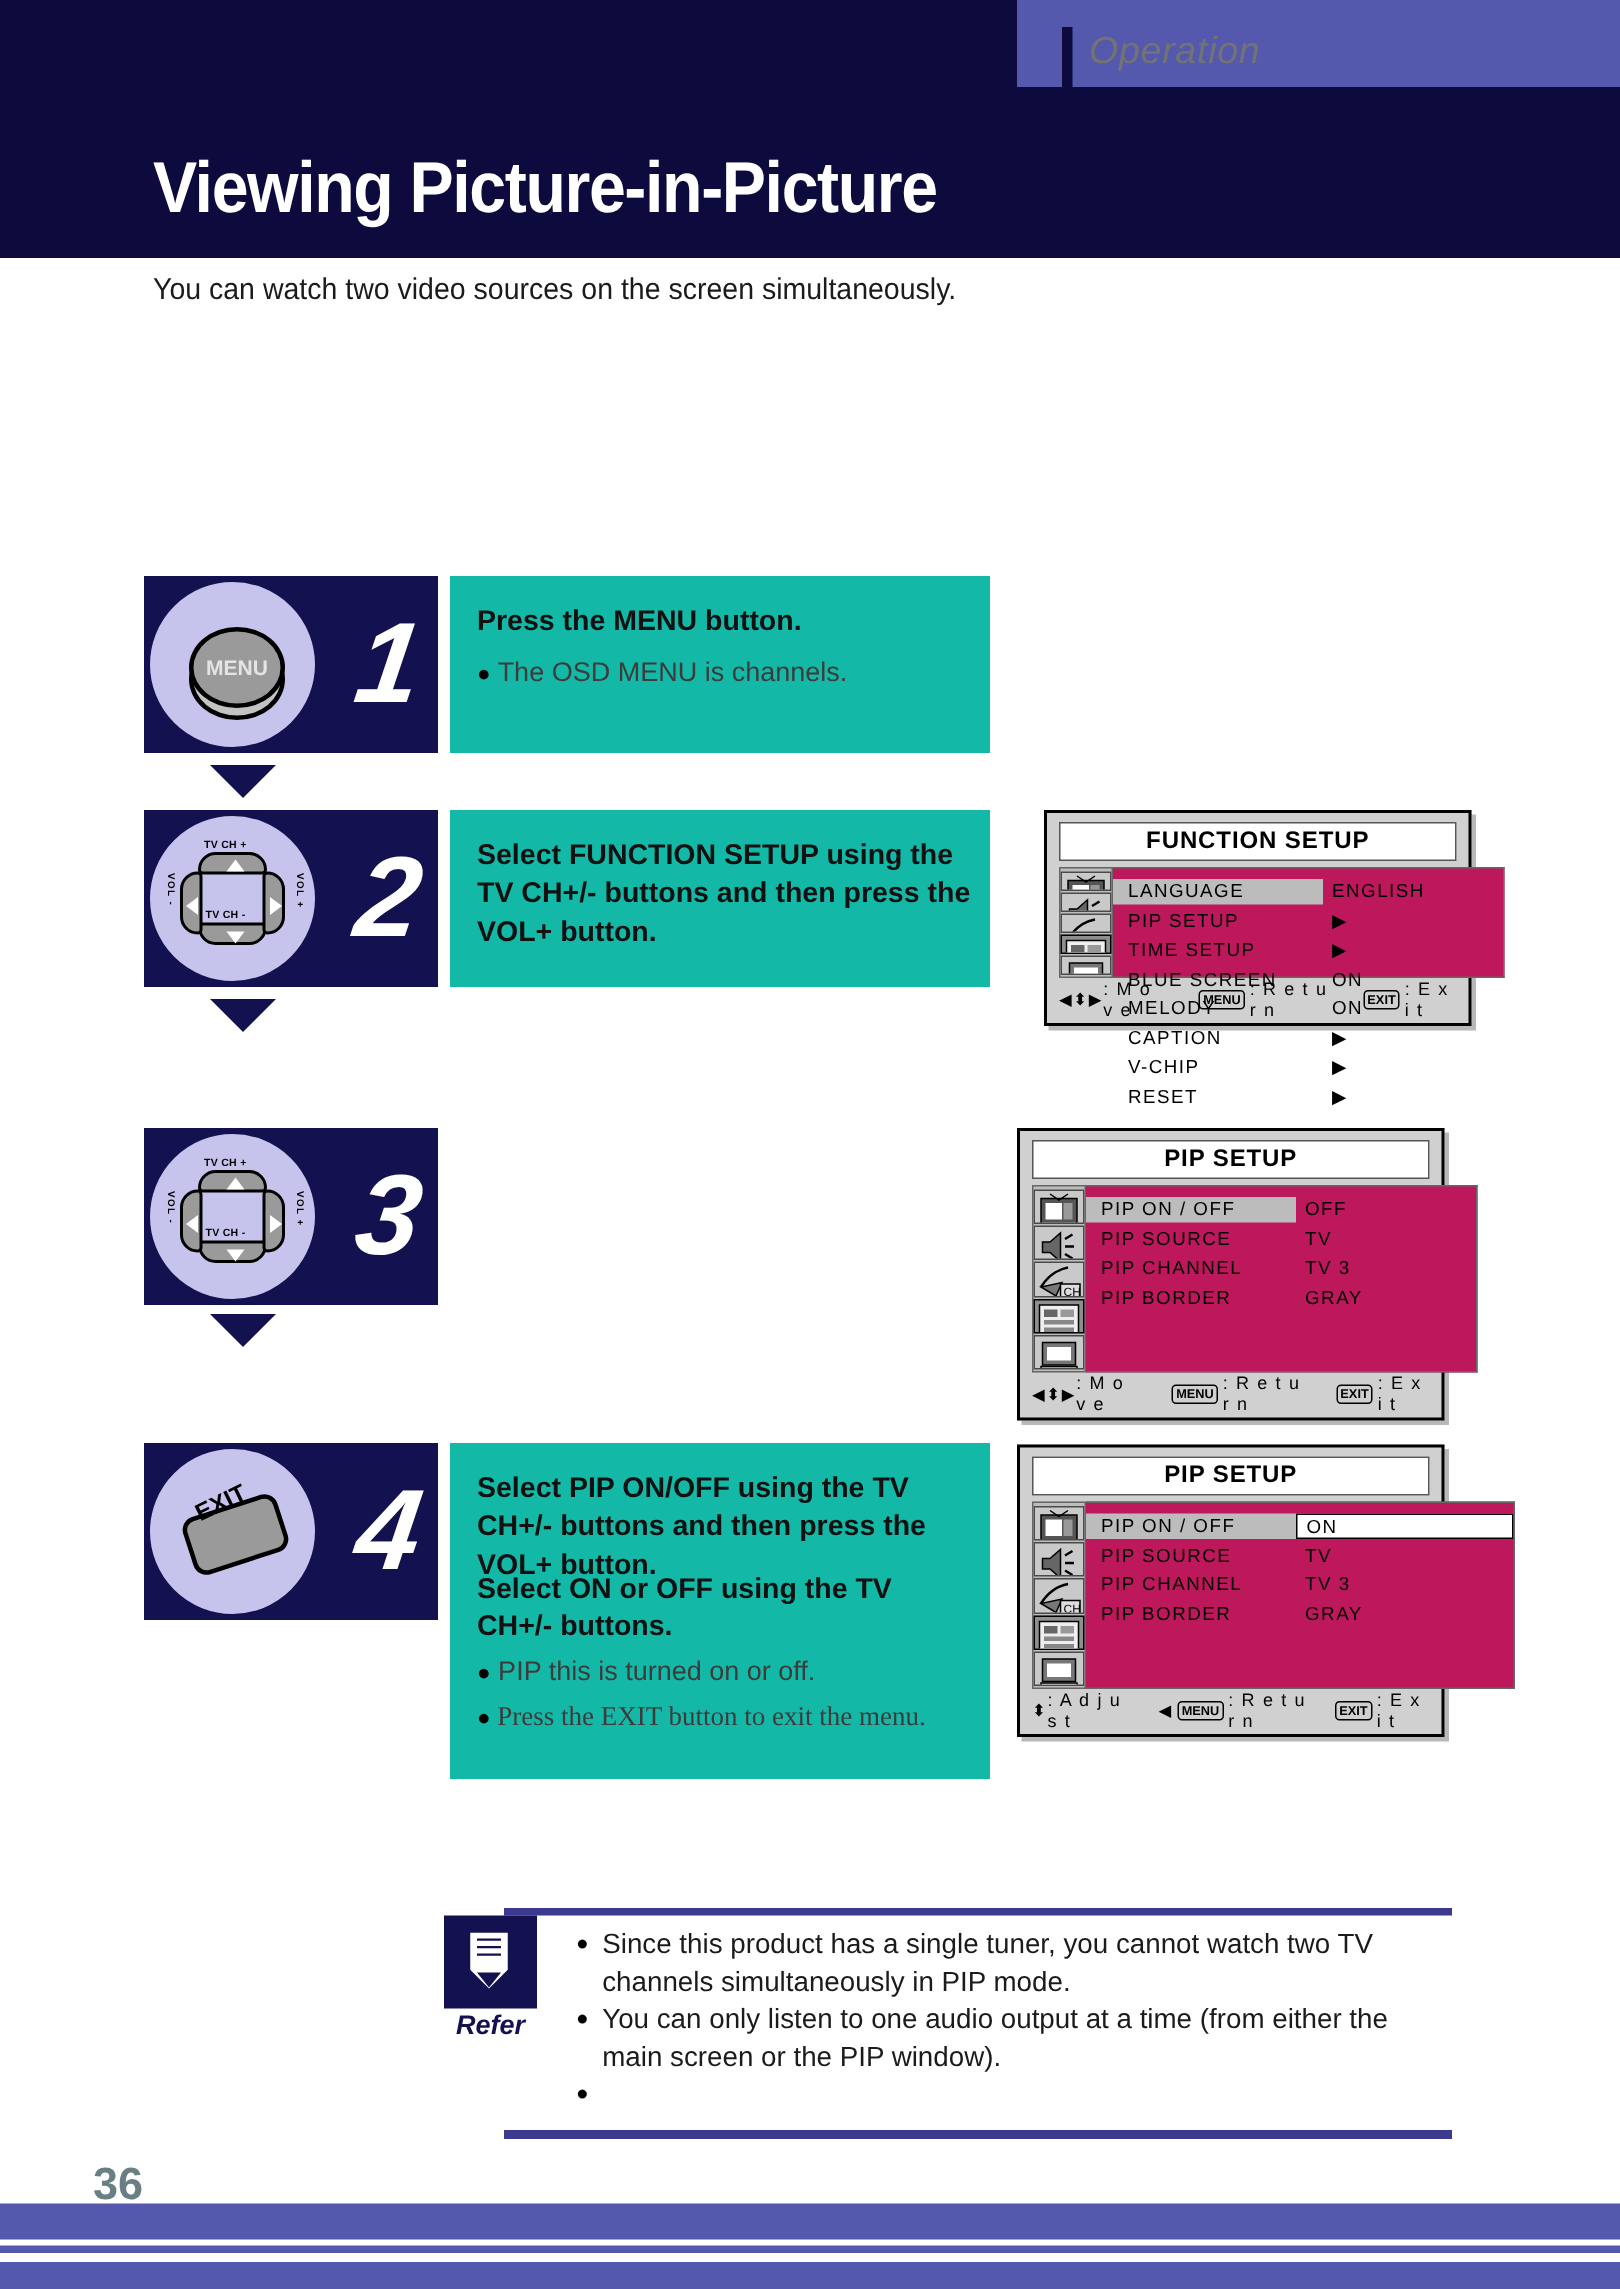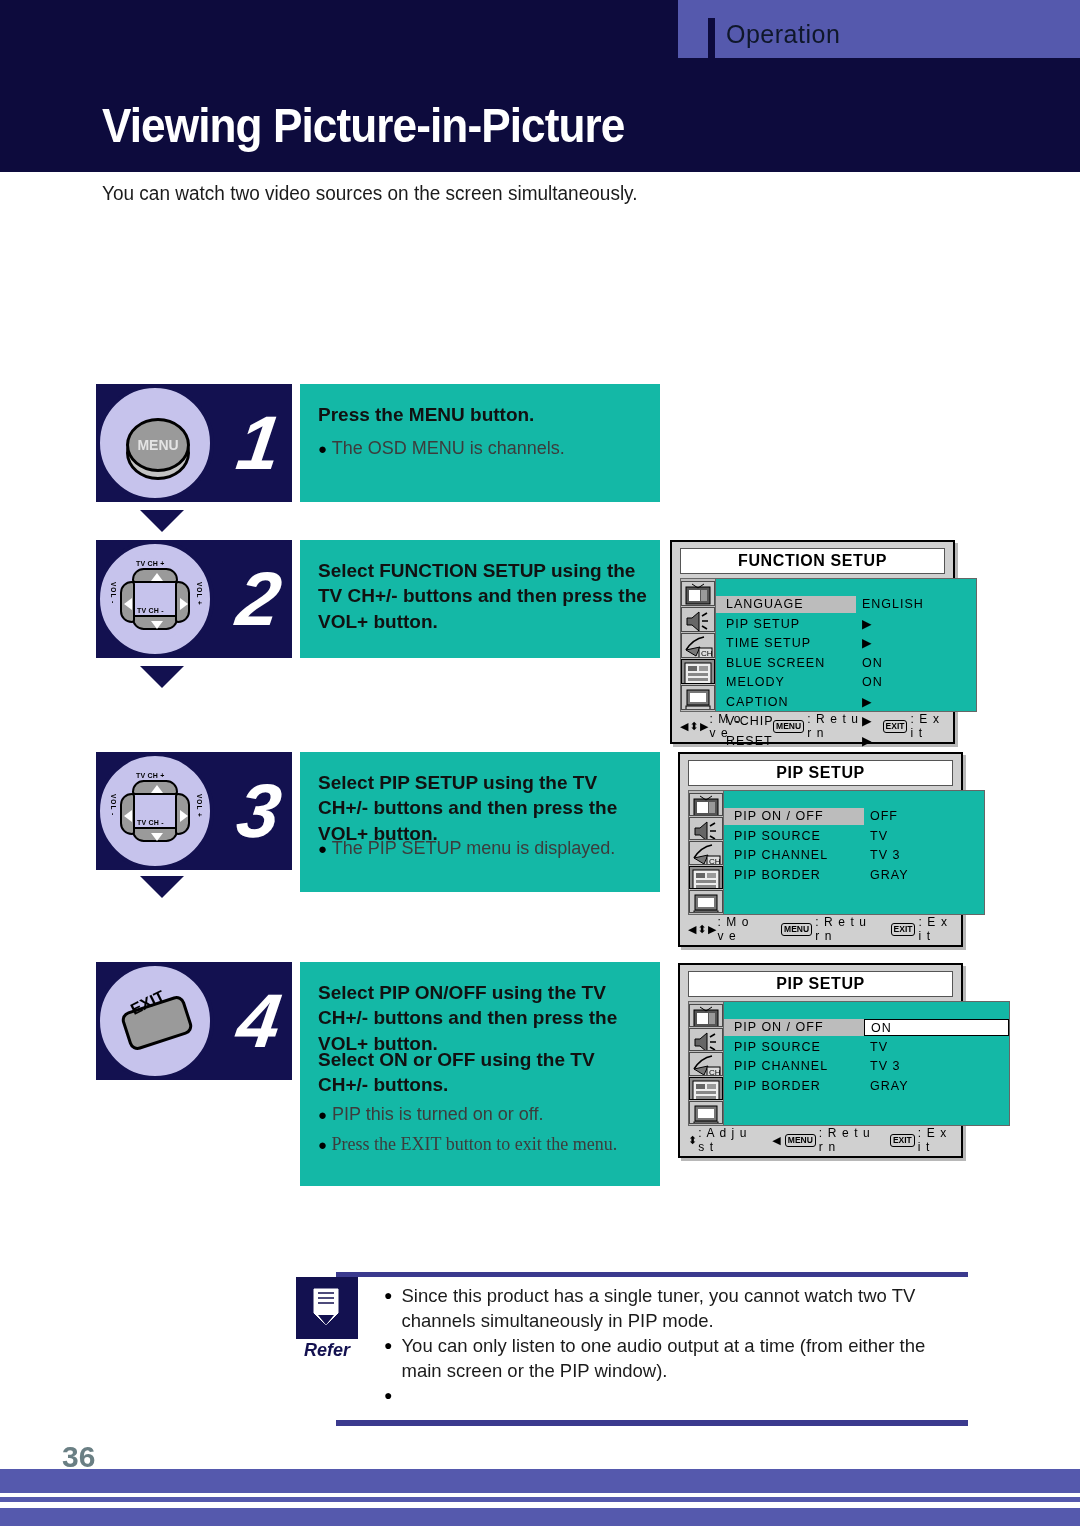--- a/index.html
+++ b/index.html
@@ -19,21 +19,21 @@
   .hdr-band {
     position:absolute; left:678px; top:0; width:402px; height:58px;
     background:#5559ad;
   }
   .hdr-tick {
     position:absolute; left:708px; top:18px; width:7px; height:40px;
     background:#0d0b3d;
   }
   .hdr-band-label {
     position:absolute; left:726px; top:20px;
-    font-size:25px; color:#0f172a;
+    font-size:25px; font-style:italic; color:#737373;
     letter-spacing:.5px; font-family:"Liberation Sans", sans-serif;
   }
   .page-title {
     position:absolute; left:102px; top:98px;
     font-size:48px; font-weight:bold; color:#ffffff;
     letter-spacing:-1px;
     transform: scaleX(0.92); transform-origin: left center;
   }
   .intro {
     position:absolute; left:102px; top:182px;
@@ -152,22 +152,22 @@
     width:40px; background:#bdbdbd; border:1.5px solid #666;
     display:flex; flex-direction:column; align-items:center; padding-top:2px;
   }
   .osd-ic {
     width:34px; height:29px; margin-bottom:1px;
     background:#c9c9c9; border:1.5px solid #4a4a4a;
     position:relative; overflow:hidden;
   }
   .osd-ic.sel { background:#8f8f8f; border-color:#000; }
   .osd-items {
-    flex:1; background:#14b8a6; border:1.5px solid #666; border-left:none;
-    position:relative; padding:16px 0 0 0;
+    flex:1; background:#be185d; border:1.5px solid #666; border-left:none;
+    position:relative; padding:6px 0 0 0;
   }
   .osd-row {
     position:relative; height:19.5px; display:flex; align-items:center;
     font-size:12.5px; color:#000; letter-spacing:1px;
   }
   .osd-lbl {
     width:140px; padding-left:10px; height:17px; line-height:17px;
   }
   .osd-lbl.hl { background:#bcbcbc; }
   .osd-val { width:120px; padding-left:6px; height:17px; line-height:17px; }
@@ -289,27 +289,20 @@
       <div class="dpad-lbl" style="left:37px;top:63px;">TV CH -</div>
       <div class="dpad-arm" style="left:20px;top:37px;width:15px;height:42px;border-radius:22px 6px 6px 22px;">
         <div class="tri" style="left:2px;top:15px;border-top:6px solid transparent;border-bottom:6px solid transparent;border-right:8px solid #fff;"></div>
       </div>
       <div class="dpad-lbl-v" style="left:10px;top:38px;">VOL -</div>
       <div class="dpad-arm" style="left:75px;top:37px;width:15px;height:42px;border-radius:6px 22px 22px 6px;">
         <div class="tri" style="left:3px;top:15px;border-top:6px solid transparent;border-bottom:6px solid transparent;border-left:8px solid #fff;"></div>
       </div>
       <div class="dpad-lbl-v" style="left:96px;top:38px;">VOL +</div>
     </div>
-    <div class="step-panel" style="top:0;width:360px;height:140px;">
-      <div class="step-head">Select PIP SETUP using the TV CH+/- buttons and then press the VOL+ button.</div>
-      <div class="step-sub" style="top:84px;">
-        <span class="dot">●</span>
-        <span>The PIP SETUP menu is displayed.</span>
-      </div>
-    </div>
   </div>
   <div class="flow-arrow" style="left:140px;top:876px;"></div>
 
   <div class="step" style="top:962px;width:872px;height:224px;">
     <div class="step-badge" style="height:118px;">
       <div class="step-num">4</div>
     </div>
     <div class="key-circ" style="left:0;top:0;width:118px;height:118px;">
       <div style="position:absolute;left:24px;top:37px;width:66px;height:40px;background:#9a9a9a;border:3px solid #000;border-radius:9px;transform:rotate(-18deg);"></div>
       <div style="position:absolute;left:30px;top:28px;font-size:16px;font-weight:bold;color:#000;transform:rotate(-26deg);">EXIT</div>
@@ -321,21 +314,21 @@
         <span class="dot">●</span>
         <span>PIP this is turned on or off.</span>
       </div>
       <div class="step-sub" style="top:170px;font-family:Liberation Serif, serif;">
         <span class="dot">●</span>
         <span>Press the EXIT button to exit the menu.</span>
       </div>
     </div>
   </div>
 
-  <div class="osd" style="left:670px;top:540px;width:285px;height:204px;">
+  <div class="osd" style="left:696px;top:540px;width:285px;height:144px;">
     <div class="osd-title">FUNCTION SETUP</div>
     <div class="osd-body">
       <div class="osd-icons">
         <div class="osd-ic">
           <svg width="32" height="27" viewBox="0 0 32 27">
               <rect x="4" y="5" width="24" height="17" fill="#555" stroke="#000"></rect>
               <rect x="7" y="8" width="11" height="11" fill="#fff"></rect>
               <rect x="19" y="8" width="6" height="11" fill="#999"></rect>
               <path d="M10 2 L16 6 L22 2" stroke="#000" fill="none"></path>
             </svg>

